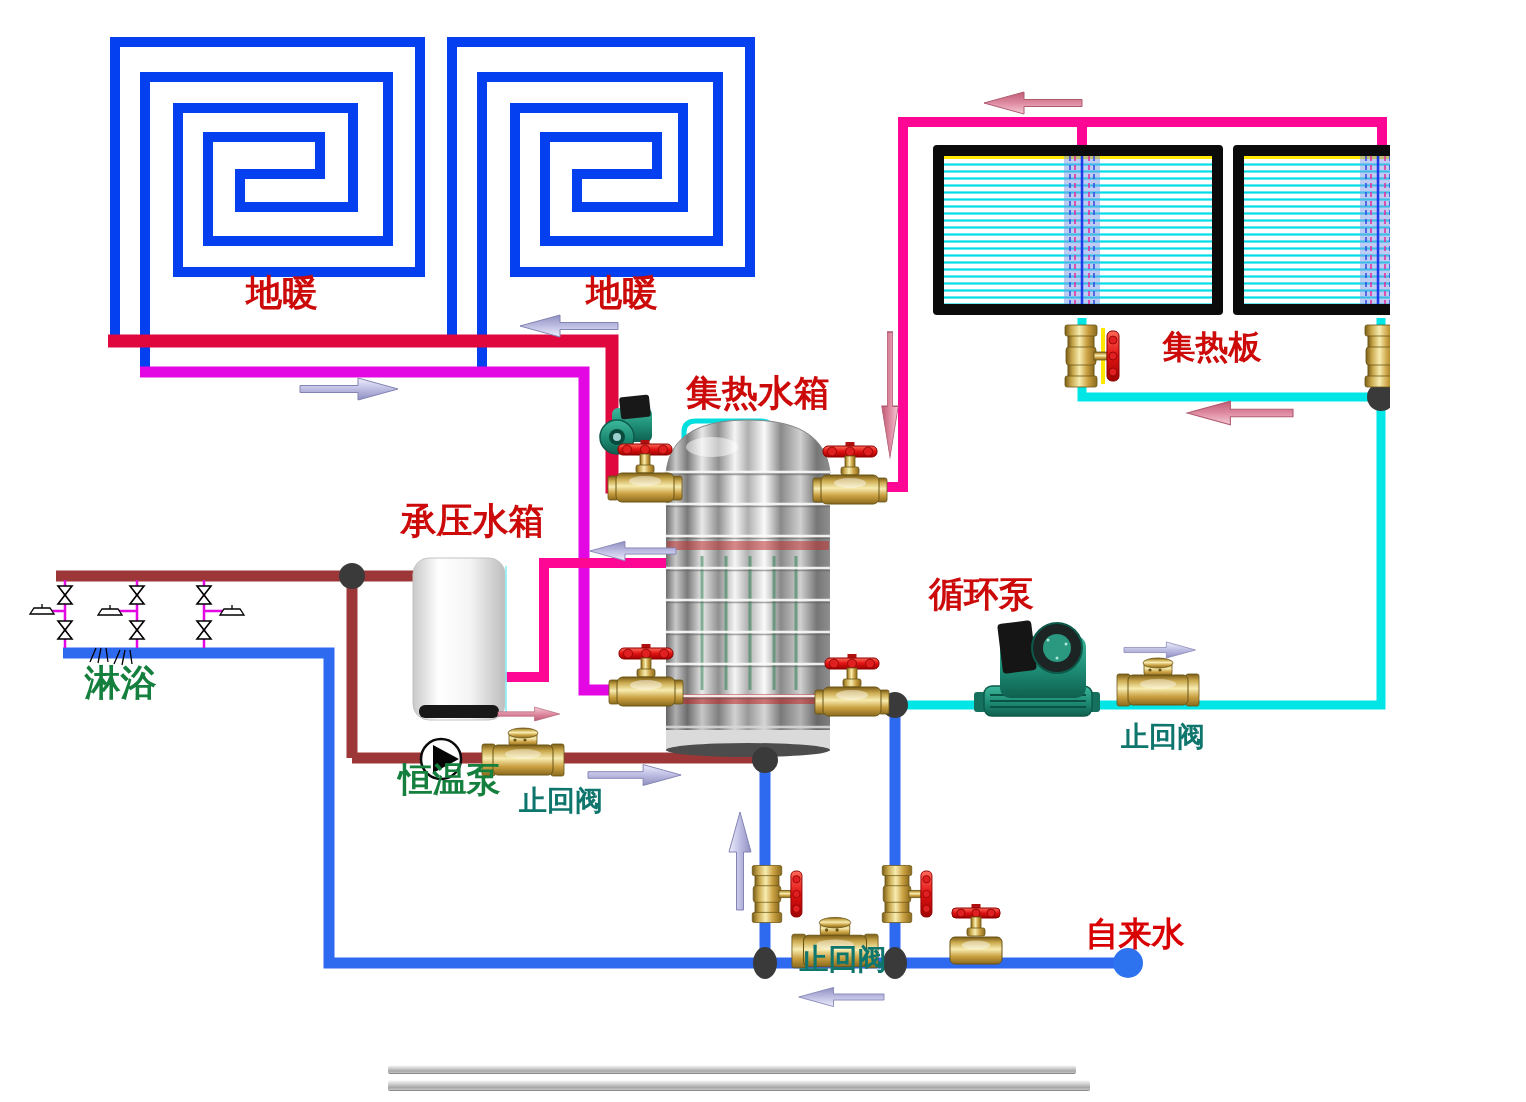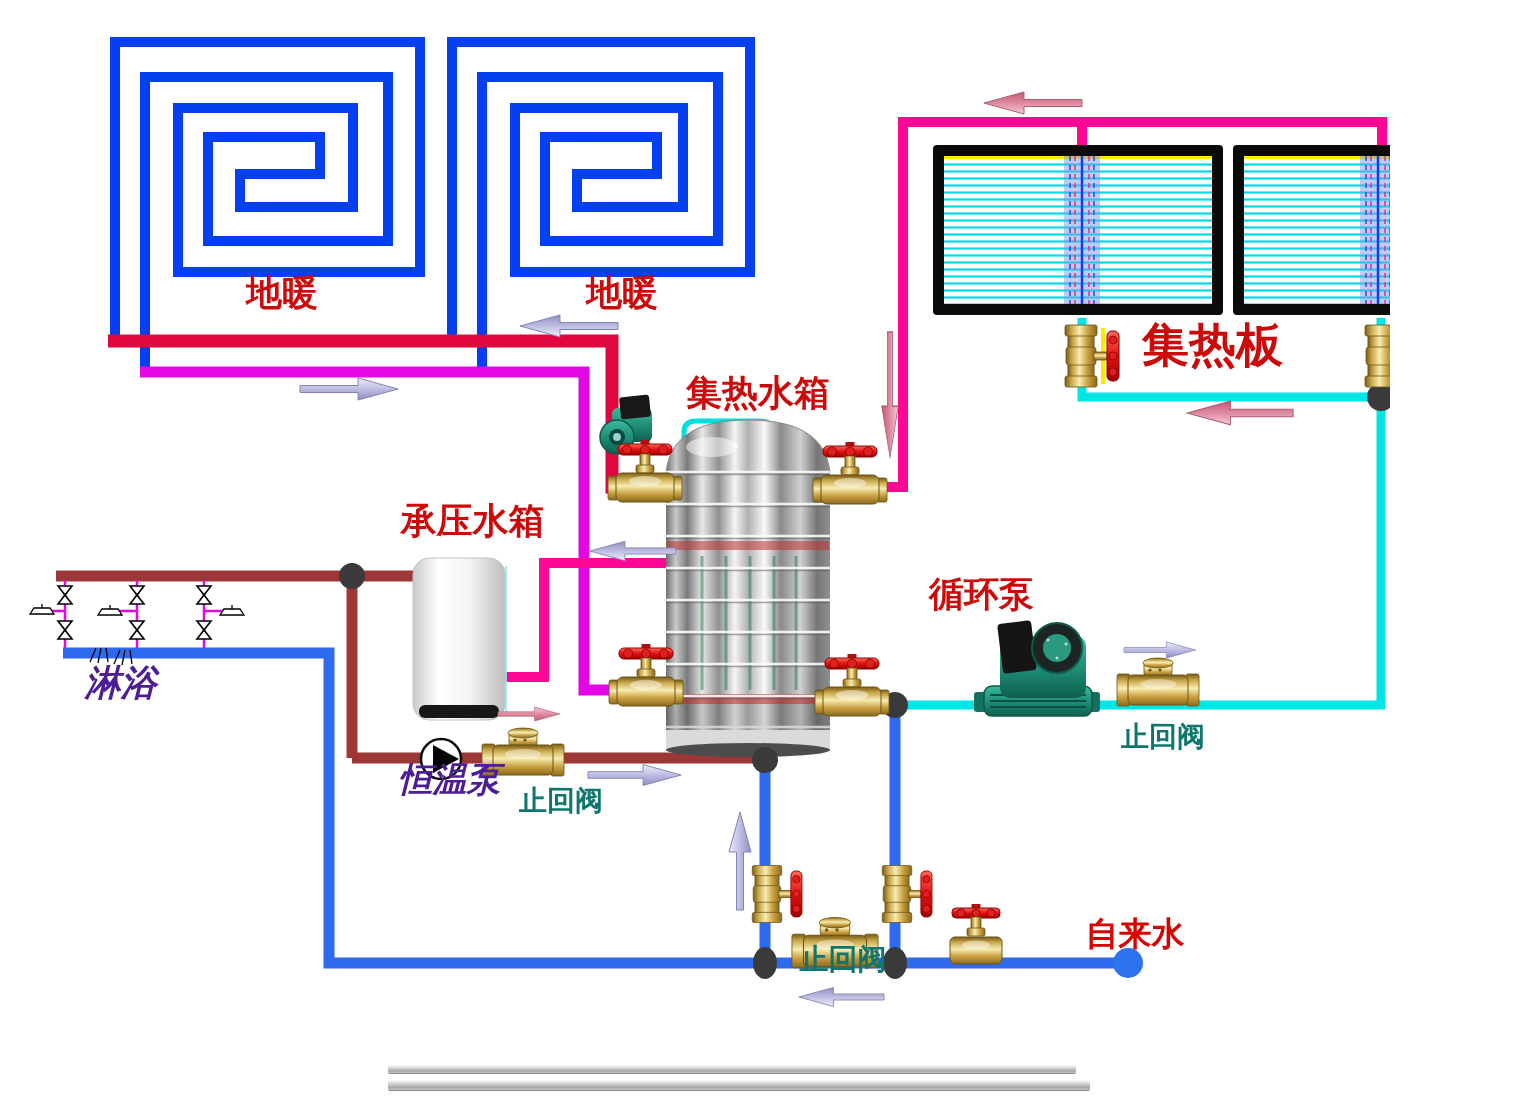--- a/index.html
+++ b/index.html
@@ -1,21 +1,21 @@
 <!DOCTYPE html>
 <html><head>
 <meta charset="utf-8">
 <style>
   html,body{margin:0;padding:0;background:#fff;}
   .stage{position:relative;width:1390px;height:1102px;background:#ffffff;overflow:hidden;
          font-family:"DejaVu Sans","Liberation Sans",sans-serif;}
   .stage svg.layer{position:absolute;left:0;top:0;}
   .lbl{position:absolute;font-weight:bold;text-align:center;line-height:1.05;white-space:nowrap;}
   .lbl.red{color:#cc0a0a;}
-  .lbl.blue{color:#4c1d95;font-style:italic;}
+  .lbl.blue{color:#15803d;}
   .lbl.black{color:#0f766e;}
   .lbl.mag{color:#ff00de;}
   .bar{position:absolute;border-radius:2px;
        background:linear-gradient(180deg,#efefef 0%,#cfcfcf 35%,#a8a8a8 70%,#c4c4c4 100%);
        border-top:1px solid #f8f8f8;border-bottom:1px solid #8a8a8a;}
 </style>
 </head>
 <body>
 
 <div class="stage">
@@ -274,21 +274,21 @@
   <use href="#arr" transform="translate(740,910) rotate(-90)" fill="url(#glav)" stroke="#8383b4" stroke-width="1"></use>
   <use href="#arr" transform="translate(884,997) rotate(180) scale(0.87)" fill="url(#glav)" stroke="#8383b4" stroke-width="1"></use>
   <use href="#arr" transform="translate(1124,650) scale(0.73)" fill="url(#glav)" stroke="#8383b4" stroke-width="1"></use>
   <use href="#arr" transform="translate(1293,413) rotate(180) scale(1.08)" fill="url(#gpink)" stroke="#b05a70" stroke-width="1"></use>
   <use href="#arr" transform="translate(1082,103) rotate(180)" fill="url(#gpink)" stroke="#b05a70" stroke-width="1"></use>
   <use href="#arr" transform="translate(890,332) rotate(90) scale(1.28,0.75)" fill="url(#gpink)" stroke="#b05a70" stroke-width="1"></use>
 </svg>
 
 <div class="lbl red" style="left:222px;top:274px;width:120px;font-size:36px;">地暖</div>
 <div class="lbl red" style="left:562px;top:274px;width:120px;font-size:36px;">地暖</div>
-<div class="lbl red" style="left:1142px;top:320px;width:140px;font-size:47px;">集热板</div>
+<div class="lbl red" style="left:1142px;top:330px;width:140px;font-size:33px;">集热板</div>
 <div class="lbl red" style="left:678px;top:374px;width:160px;font-size:36px;">集热水箱</div>
 <div class="lbl red" style="left:390px;top:502px;width:165px;font-size:36px;">承压水箱</div>
 <div class="lbl red" style="left:924px;top:576px;width:115px;font-size:35px;">循环泵</div>
 <div class="lbl blue" style="left:392px;top:762px;width:115px;font-size:34px;">恒温泵</div>
 <div class="lbl blue" style="left:78px;top:664px;width:85px;font-size:36px;">淋浴</div>
 <div class="lbl red" style="left:1080px;top:920px;width:110px;font-size:33px;color:#d80000;font-family:Liberation Mono, monospace;">自来水</div>
 <div class="lbl black" style="left:516px;top:786px;width:90px;font-size:28px;">止回阀</div>
 <div class="lbl black" style="left:1118px;top:722px;width:90px;font-size:28px;">止回阀</div>
 <div class="lbl black" style="left:798px;top:944px;width:90px;font-size:29px;">止回阀</div>
 

